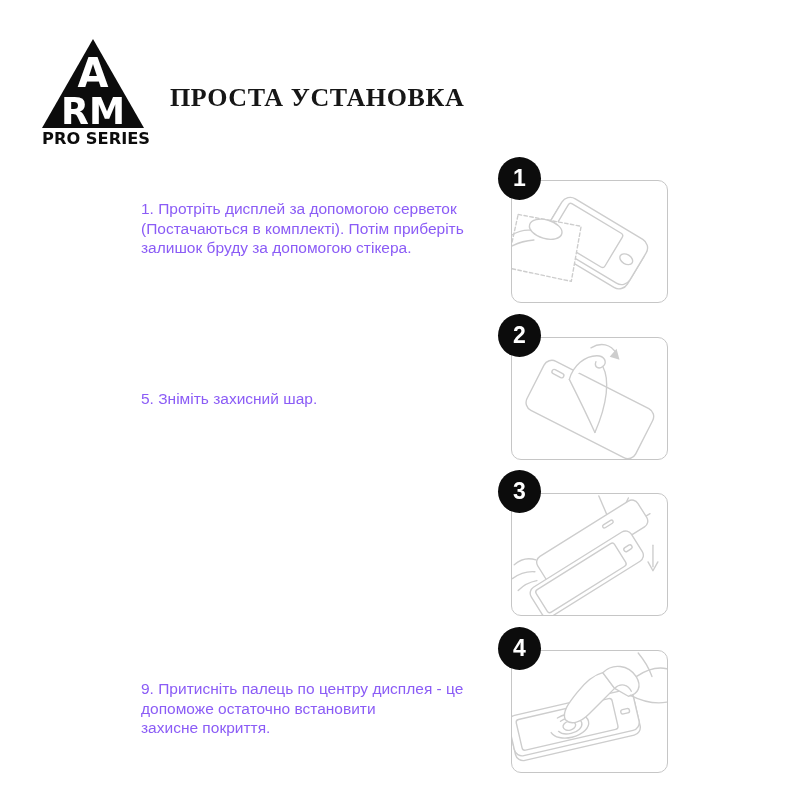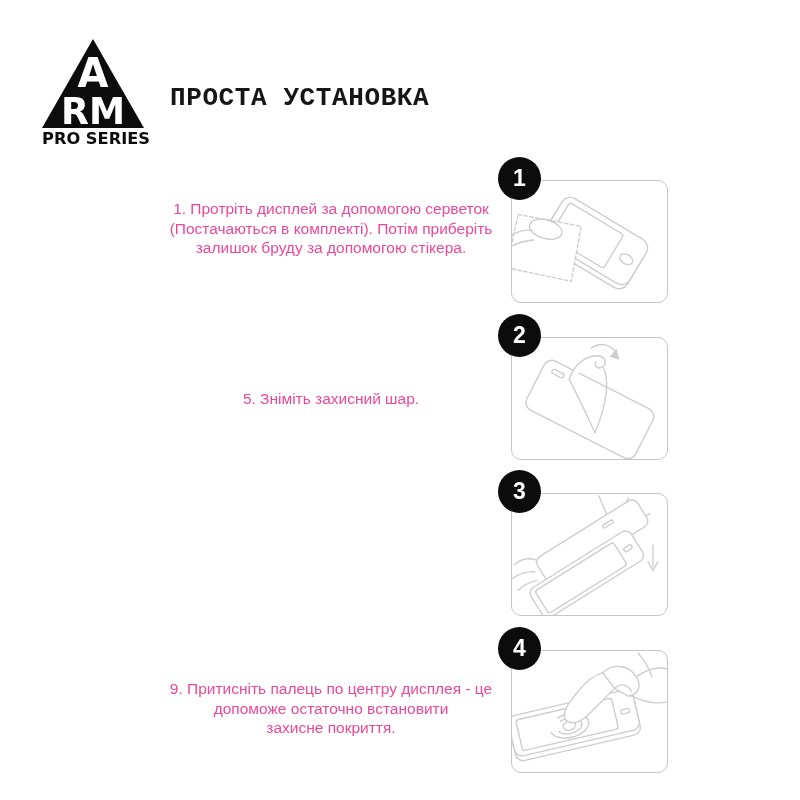--- a/index.html
+++ b/index.html
@@ -4,25 +4,25 @@
 <style>
   html,body{margin:0;padding:0;background:#ffffff;}
   .page{position:relative;width:800px;height:800px;background:#fff;overflow:hidden;
         font-family:"Liberation Sans",sans-serif;}
 
   
   .logo{position:absolute;left:40px;top:26px;width:114px;height:122px;}
   .logo svg{width:100%;height:100%;display:block;}
   .page-title{position:absolute;left:170px;top:83px;margin:0;
               font-size:26px;font-weight:700;letter-spacing:0.6px;color:#161616;
-              font-family:Liberation Mono, monospace;}
+              font-family:Liberation Serif, serif;}
 
   
   .step-text{position:absolute;left:141px;width:380px;margin:0;
-             font-size:15.5px;line-height:19.6px;color:#ec4899;white-space:pre-line;text-align:center;}
+             font-size:15.5px;line-height:19.6px;color:#8b5cf6;white-space:pre-line;}
   .t1{top:199px}.t2{top:389px}.t3{top:520px}.t4{top:679px}
 
   
   .frame{position:absolute;left:511px;width:157px;height:123px;box-sizing:border-box;
          border:1.5px solid #c6c6c6;border-radius:10px;overflow:hidden;background:#fff;}
   .f1{top:180px}.f2{top:337px}.f3{top:493px}.f4{top:650px}
   .frame svg{position:absolute;left:0;top:0;width:100%;height:100%;}
 
   
   .badge{position:absolute;left:498px;width:43px;height:43px;border-radius:50%;

